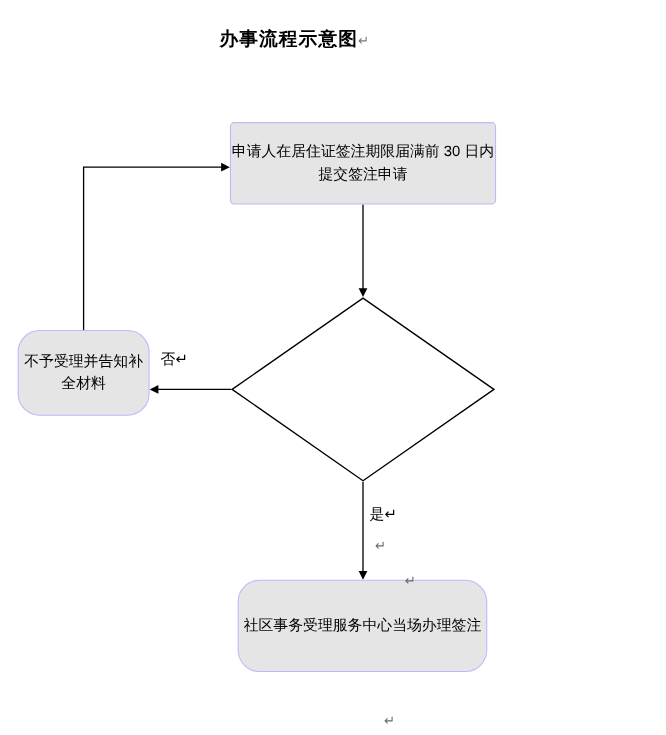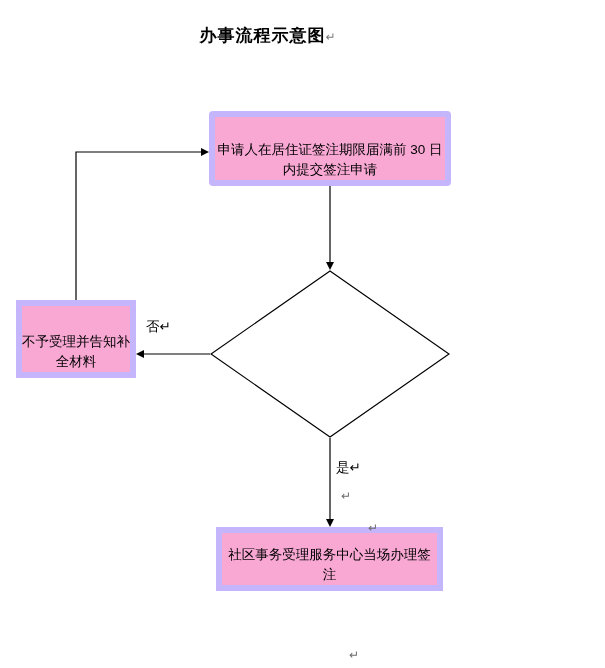--- a/index.html
+++ b/index.html
@@ -39,45 +39,45 @@
   }
   .node {
     position: absolute;
     box-sizing: border-box;
     display: flex;
     align-items: center;
     justify-content: center;
     text-align: center;
     font-size: 13.5px;
     line-height: 1.5;
+    border-radius: 20px;
   }
   .box {
-    border: 6px solid #c4b5fd;
-    background: #f9a8d4;
-    align-items: flex-end;
+    border: 1px solid #c4b5fd;
+    background: #e5e5e5;
   }
   
   #node-submit {
     left: 209px;
     top: 111px;
     width: 242px;
     height: 75px;
     border-radius: 4px;
   }
   #node-reject {
     left: 16px;
     top: 300px;
     width: 120px;
     height: 78px;
   }
   #node-handle {
     left: 216px;
     top: 527px;
     width: 227px;
-    height: 64px;
+    height: 84px;
   }
   
   #node-decision {
     left: 210px;
     top: 270px;
     width: 240px;
     height: 168px;
   }
   #node-decision .diamond-svg {
     position: absolute;

